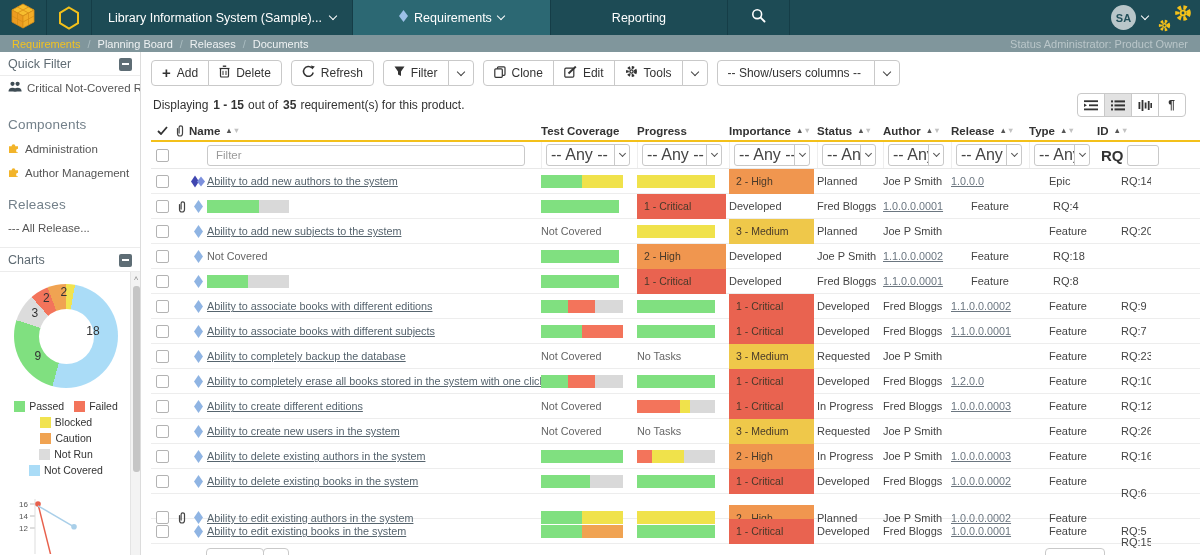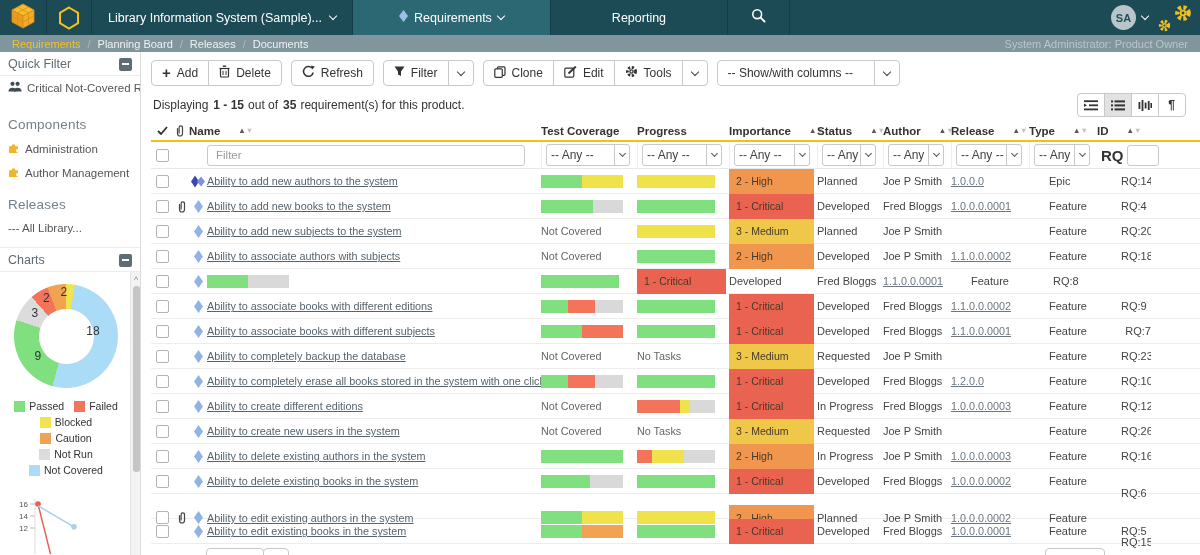--- a/index.html
+++ b/index.html
@@ -77,32 +77,32 @@
   .vbtn { width:28px; height:24px; background:#fff; border:1px solid #c9c9c9; display:flex; align-items:center; justify-content:center; cursor:pointer; }
   .vbtn + .vbtn { margin-left:-1px; }
   .vbtn:first-child { border-radius:4px 0 0 4px; }
   .vbtn:last-child { border-radius:0 4px 4px 0; }
   .vbtn.active { background:#e2e2e2; }
   .pilcrow { font-size:12px; font-weight:bold; color:#333; }
 
   
   .grid { display:grid; grid-template-columns:24px 14px 18px 334px 96px 92px 88px 66px 68px 78px 68px 54px; align-items:center; }
   .thead { height:24px; border-bottom:2px solid #f3c01a; font-size:11.5px; color:#333; font-weight:bold; }
-  .th { display:flex; align-items:center; gap:16px; white-space:nowrap; }
+  .th { display:flex; align-items:center; gap:3px; white-space:nowrap; }
   .th-name { grid-column:3 / 5; }
   .sorts { display:inline-flex; cursor:pointer; margin-left:2px; }
   .s-up { color:#555; font-size:7.5px; }
   .s-dn { color:#c2c2c2; font-size:7.5px; }
   .filter-row { height:30px; border-bottom:1px solid #e8e8e8; font-size:11px; }
   .fcell { height:100%; display:flex; align-items:center; border-left:1px solid #eee; padding-left:4px; }
   .fcell.noborder { border-left:none; }
   .name-filter { width:97%; height:21px; border:1px solid #c9c9c9; border-radius:3px; padding:0 8px; font-size:11.5px; color:#444; font-family:"Liberation Sans",sans-serif; }
   .name-filter::placeholder { color:#9a9a9a; }
   .fsel { width:calc(100% - 7px); height:22px; border:1px solid #c9c9c9; border-radius:3px; display:flex; align-items:center; justify-content:space-between; background:#fff; cursor:pointer; min-width:0; }
-  .fsel-label { padding:0 4px; color:#444; font-size:12px; white-space:nowrap; overflow:hidden; }
+  .fsel-label { padding:0 4px; color:#444; font-size:16px; white-space:nowrap; overflow:hidden; }
   .fsel-caret { border-left:1px solid #c9c9c9; align-self:stretch; display:flex; align-items:center; padding:0 4px 0 5px; color:#555; flex:0 0 auto; }
   .fsel-caret .chev { width:5px; height:5px; }
   .rq-label { font-size:15px; font-weight:bold; color:#333; margin-right:3px; }
   .id-input { width:32px; height:21px; border:1px solid #c9c9c9; border-radius:3px; font-size:11px; padding:0 3px; }
 
   .tbody .row { height:25px; border-bottom:1px solid #ededed; font-size:11px; color:#444; }
   .cb { width:13px; height:13px; border:1px solid #b3b3b3; border-radius:2px; background:#fff; margin-left:5px; cursor:pointer; }
   .icon-cell { display:flex; align-items:center; justify-content:center; }
   .req-link { color:#56646e; text-decoration:underline; font-size:10.8px; white-space:nowrap; overflow:hidden; cursor:pointer; display:block; }
   .bar { width:82px; height:13px; display:flex; overflow:hidden; }
@@ -187,21 +187,21 @@
   </div>
 
   <div class="crumbbar">
     <span class="crumb active">Requirements</span>
     <span class="crumb-sep">/</span>
     <span class="crumb">Planning Board</span>
     <span class="crumb-sep">/</span>
     <span class="crumb">Releases</span>
     <span class="crumb-sep">/</span>
     <span class="crumb">Documents</span>
-    <span class="crumb-user">System Administrator: Product Owner</span>
+    <span class="crumb-user">Status Administrator: Product Owner</span>
   </div>
 
   <div class="content">
 
     <div class="sidebar">
       <div class="qf-sect">
         <div class="side-head">
           <span>Quick Filter</span>
           <span class="minus-btn"></span>
         </div>
@@ -226,21 +226,21 @@
         <span>Administration</span>
       </div>
       <div class="side-item">
         <span><svg width="12" height="12" viewBox="0 0 12 12">
               <path fill="#f2b42a" d="M1,4.2 h2.6 a1.9,1.9 0 1 1 3.8,0 H10 v2.6 a1.9,1.9 0 1 0 0,3.8 V11 H1 z"></path>
             </svg></span>
         <span>Author Management</span>
       </div>
 
       <div class="side-title">Releases</div>
-      <div class="side-item">--- All Library...</div>
+      <div class="side-item">--- All Release...</div>
 
       <div class="side-head" style="margin-top:8px; border-top:1px solid #ececec;">
         <span>Charts</span>
         <span class="minus-btn"></span>
       </div>
       <div class="charts-wrap">
         <div class="charts-body">
           <div class="donut" id="donut" style="background: conic-gradient(from 10deg, rgb(170, 220, 247) 0deg, rgb(170, 220, 247) 185.1deg, rgb(128, 224, 128) 185.1deg, rgb(128, 224, 128) 277.7deg, rgb(220, 220, 220) 277.7deg, rgb(220, 220, 220) 308.6deg, rgb(243, 116, 91) 308.6deg, rgb(243, 116, 91) 329.1deg, rgb(240, 163, 82) 329.1deg, rgb(240, 163, 82) 349.7deg, rgb(241, 227, 80) 349.7deg, rgb(241, 227, 80) 360deg);">
             <div class="donut-hole"></div>
           <span class="donut-label" style="left: 76%; top: 45%;">18</span>
@@ -357,21 +357,21 @@
                   <circle cx="7" cy="7" r="1" fill="#fff"></circle>
                 </svg></span>
             <span>Tools</span>
           </button>
           <button class="btn caret-btn">
               <i class="chev"></i>
             </button>
         </div>
         <div class="btn-group">
           <button class="btn" style="min-width:158px">
-              <span>-- Show/with columns --</span>
+              <span>-- Show/users columns --</span>
             </button>
           <button class="btn caret-btn">
               <i class="chev"></i>
             </button>
         </div>
       </div>
 
       <div class="status-row">
         <span>Displaying</span>
         <b>1 - 15</b>
@@ -581,21 +581,20 @@
             <span class="icon-cell">
               <svg width="10" height="13" viewBox="0 0 10 13">
                 <path d="M2.5,4.5 v5 a2.5,2.5 0 0 0 5,0 V3.5 a1.7,1.7 0 0 0 -3.4,0 v5.6" stroke="#444" fill="none" stroke-width="1.2" stroke-linecap="round"></path>
               </svg>
             </span>
             <span class="icon-cell">
               <svg width="9" height="13" viewBox="0 0 9 13">
                 <polygon points="4.5,0 9,6.5 4.5,13 0,6.5" fill="#8fb4e3"></polygon>
               </svg>
             </span>
-            <a class="req-link">Ability to add new books to the system</a>
             <span>
               <span class="bar">
                 <span class="bar-seg" style="width: 64%; background: rgb(128, 224, 128);"></span>
                 <span class="bar-seg" style="width: 36%; background: rgb(217, 217, 217);"></span>
               </span>
             </span>
             <span>
               <span class="bar bar-prog">
                 <span class="bar-seg" style="width: 100%; background: rgb(128, 224, 128);"></span>
               </span>
@@ -630,21 +629,20 @@
             <span class="cell-txt" style="padding-left: 24px;">RQ:20</span>
           </div>
           <div class="grid row">
             <span class="cb"></span>
             <span class="icon-cell"></span>
             <span class="icon-cell">
               <svg width="9" height="13" viewBox="0 0 9 13">
                 <polygon points="4.5,0 9,6.5 4.5,13 0,6.5" fill="#8fb4e3"></polygon>
               </svg>
             </span>
-            <a class="req-link">Ability to associate authors with subjects</a>
             <span><span class="muted">Not Covered</span></span>
             <span>
               <span class="bar bar-prog">
                 <span class="bar-seg" style="width: 100%; background: rgb(128, 224, 128);"></span>
               </span>
             </span>
             <span class="imp" style="background: rgb(240, 150, 79);">2 - High</span>
             <span class="cell-txt">Developed</span>
             <span class="cell-txt">Joe P Smith</span>
             <span class="cell-txt"><a class="rel-link">1.1.0.0.0002</a></span>
@@ -723,21 +721,21 @@
             <span>
               <span class="bar bar-prog">
                 <span class="bar-seg" style="width: 100%; background: rgb(128, 224, 128);"></span>
               </span>
             </span>
             <span class="imp" style="background: rgb(233, 99, 80);">1 - Critical</span>
             <span class="cell-txt">Developed</span>
             <span class="cell-txt">Fred Bloggs</span>
             <span class="cell-txt"><a class="rel-link">1.1.0.0.0001</a></span>
             <span class="cell-txt" style="padding-left: 20px;">Feature</span>
-            <span class="cell-txt" style="padding-left: 24px; text-align: right;">RQ:7</span>
+            <span class="cell-txt" style="padding-left: 24px;">RQ:7</span>
           </div>
           <div class="grid row">
             <span class="cb"></span>
             <span class="icon-cell"></span>
             <span class="icon-cell">
               <svg width="9" height="13" viewBox="0 0 9 13">
                 <polygon points="4.5,0 9,6.5 4.5,13 0,6.5" fill="#8fb4e3"></polygon>
               </svg>
             </span>
             <a class="req-link">Ability to completely backup the database</a>

